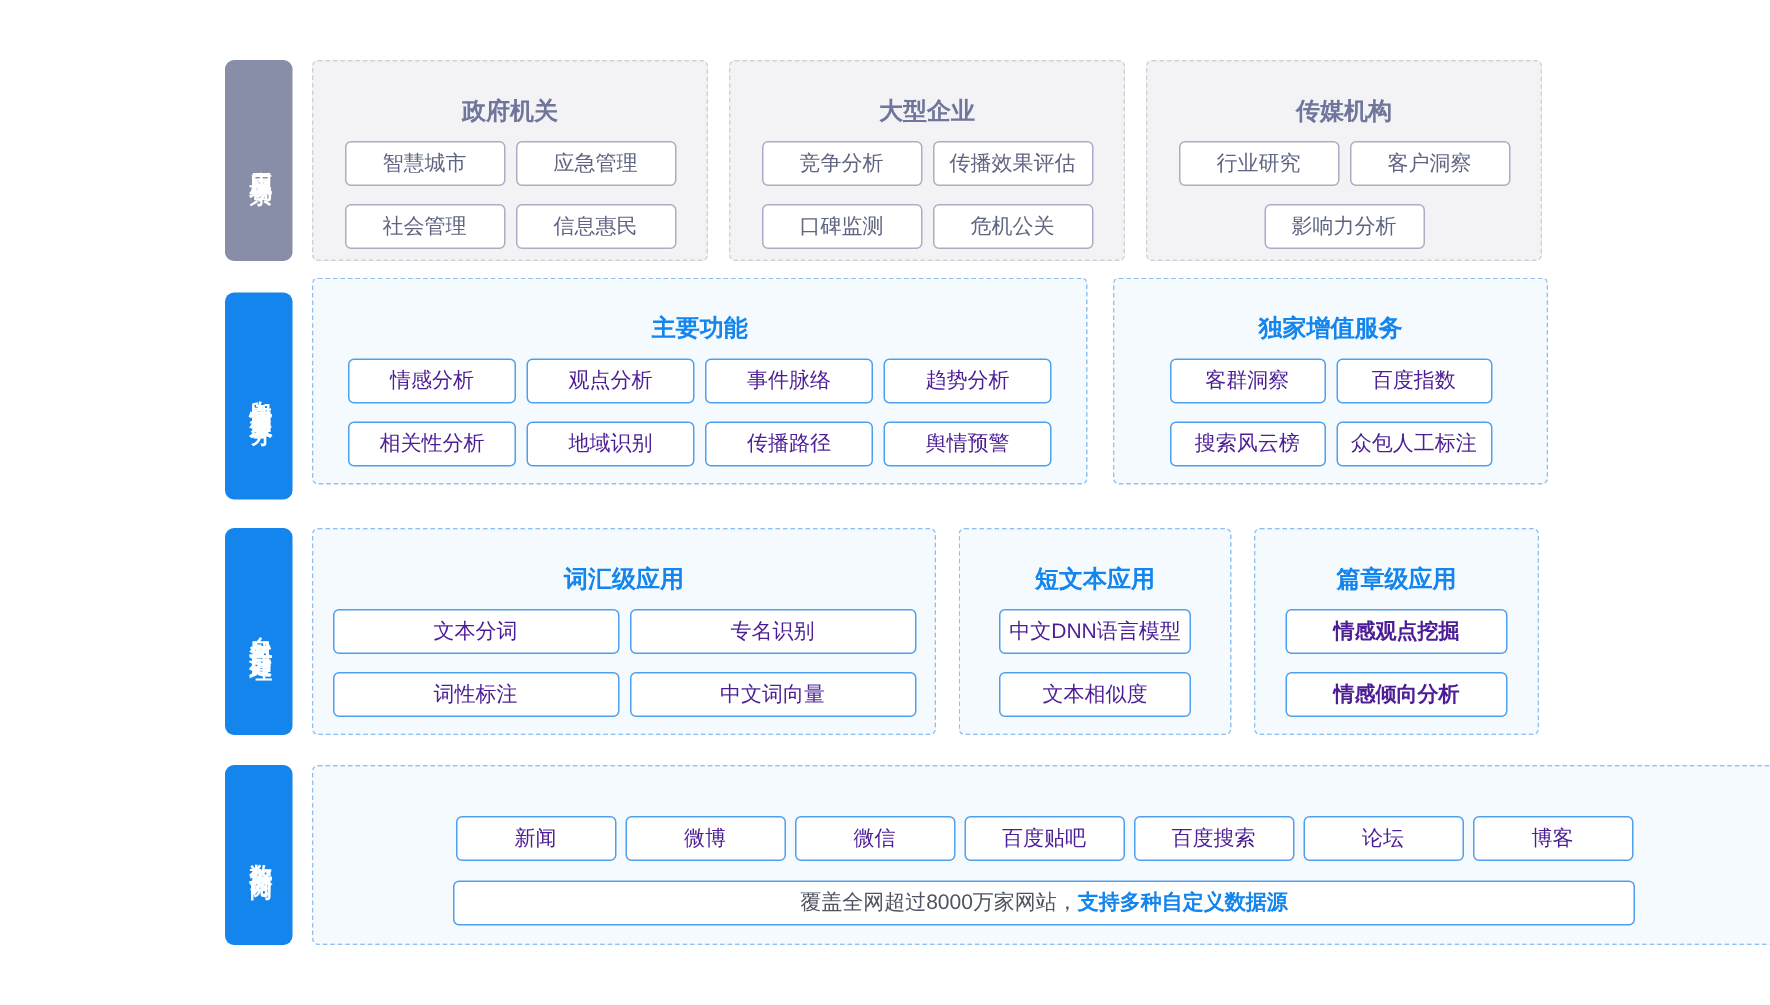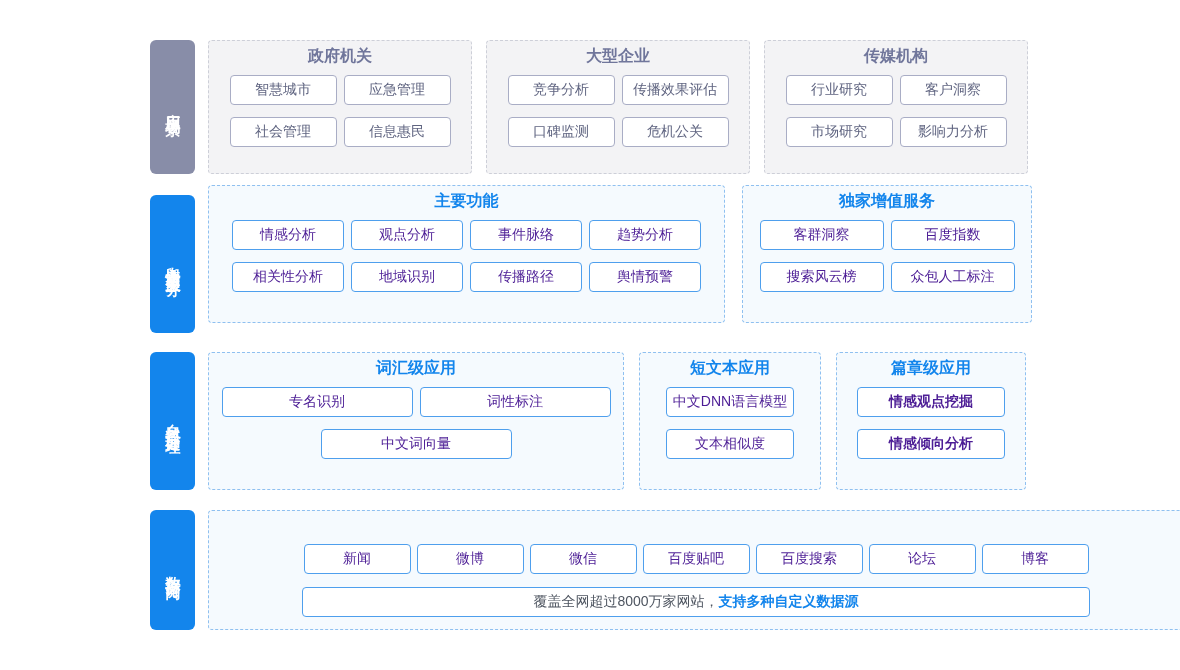--- a/index.html
+++ b/index.html
@@ -25,21 +25,21 @@
   .row3 { top:352px; gap:15px; }
   .row4 { top:510px; }
 
   .panel {
     box-sizing:border-box; border:1px dashed; border-radius:4px;
     display:flex; flex-direction:column; align-items:center;
   }
   .panel-gray { background:#F3F3F5; border-color:#CDCFD8; }
   .panel-blue { background:#F5FAFE; border-color:#8FC0F0; }
 
-  .panel-title { margin-top:5px; font-size:16px; font-weight:bold; line-height:20px; }
+  .panel-title { margin-top:24px; font-size:16px; font-weight:bold; line-height:20px; }
   .title-gray { color:#70769B; }
   .title-blue { color:#1385EC; }
 
   .chip-grid {
     display:flex; flex-wrap:wrap; justify-content:center;
     gap:12px 7px; margin-top:9px;
   }
   .chip {
     box-sizing:border-box; height:30px; background:#ffffff;
     border:1px solid; border-radius:4px;
@@ -48,21 +48,21 @@
   }
   .chip-gray { border-color:#A9ADC5; color:#5F6480; }
   .chip-blue { border-color:#4E9FED; color:#4c1d95; }
 
   
   .p-gov, .p-ent, .p-med { width:264px; height:134px; }
   .p-gov .chip, .p-ent .chip, .p-med .chip { width:107px; }
   .p-main  { width:517px; height:138px; }
   .p-main .chip { width:112px; }
   .p-value { width:290px; height:138px; }
-  .p-value .chip { width:124px; }
+  .p-value .chip { width:104px; }
   .p-lex   { width:416px; height:138px; }
   .p-lex .chip { width:191px; }
   .p-short { width:182px; height:138px; }
   .p-short .chip { width:128px; }
   .p-doc   { width:190px; height:138px; }
   .p-doc .chip { width:148px;font-weight:bold; }
   .p-data  { width:976px; height:120px; justify-content:center; }
   .p-data .chip-grid { margin-top:21px; gap:12px 6px; }
   .p-data .chip { width:107px; }
 
@@ -105,21 +105,20 @@
           <div class="chip chip-gray">口碑监测</div>
           <div class="chip chip-gray">危机公关</div>
         </div>
     </div>
     <div class="panel panel-gray p-med">
       <div class="panel-title title-gray">传媒机构</div>
       <div class="chip-grid">
 
       <div class="chip chip-gray">行业研究</div>
           <div class="chip chip-gray">客户洞察</div>
-          <div class="chip chip-gray">市场研究</div>
           <div class="chip chip-gray">影响力分析</div>
         </div>
     </div>
   </div>
 
   <div class="row row2">
     <div class="panel panel-blue p-main">
       <div class="panel-title title-blue">主要功能</div>
       <div class="chip-grid">
 
@@ -143,20 +142,21 @@
           <div class="chip chip-blue">众包人工标注</div>
         </div>
     </div>
   </div>
 
   <div class="row row3">
     <div class="panel panel-blue p-lex">
       <div class="panel-title title-blue">词汇级应用</div>
       <div class="chip-grid">
 
+      <div class="chip chip-blue">文本分词</div>
           <div class="chip chip-blue">专名识别</div>
           <div class="chip chip-blue">词性标注</div>
           <div class="chip chip-blue">中文词向量</div>
         </div>
     </div>
     <div class="panel panel-blue p-short">
       <div class="panel-title title-blue">短文本应用</div>
       <div class="chip-grid">
 
       <div class="chip chip-blue">中文DNN语言模型</div>

